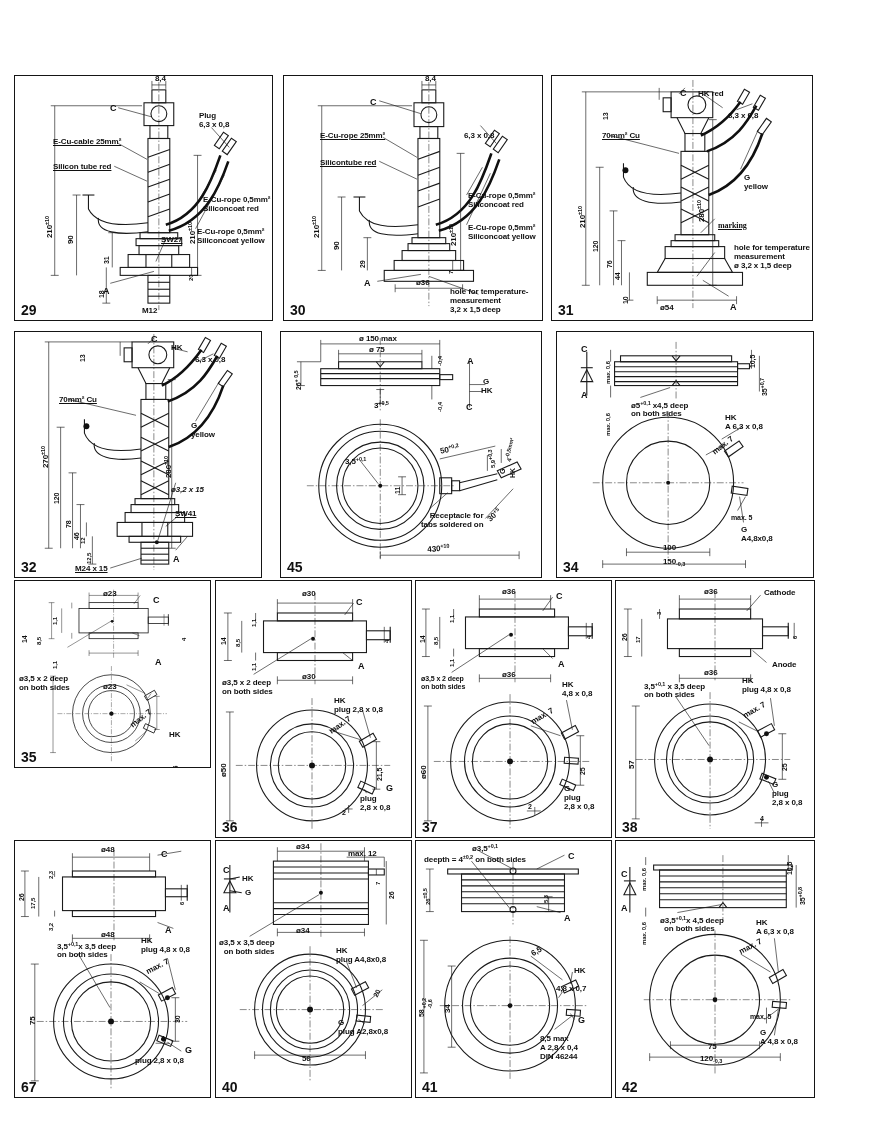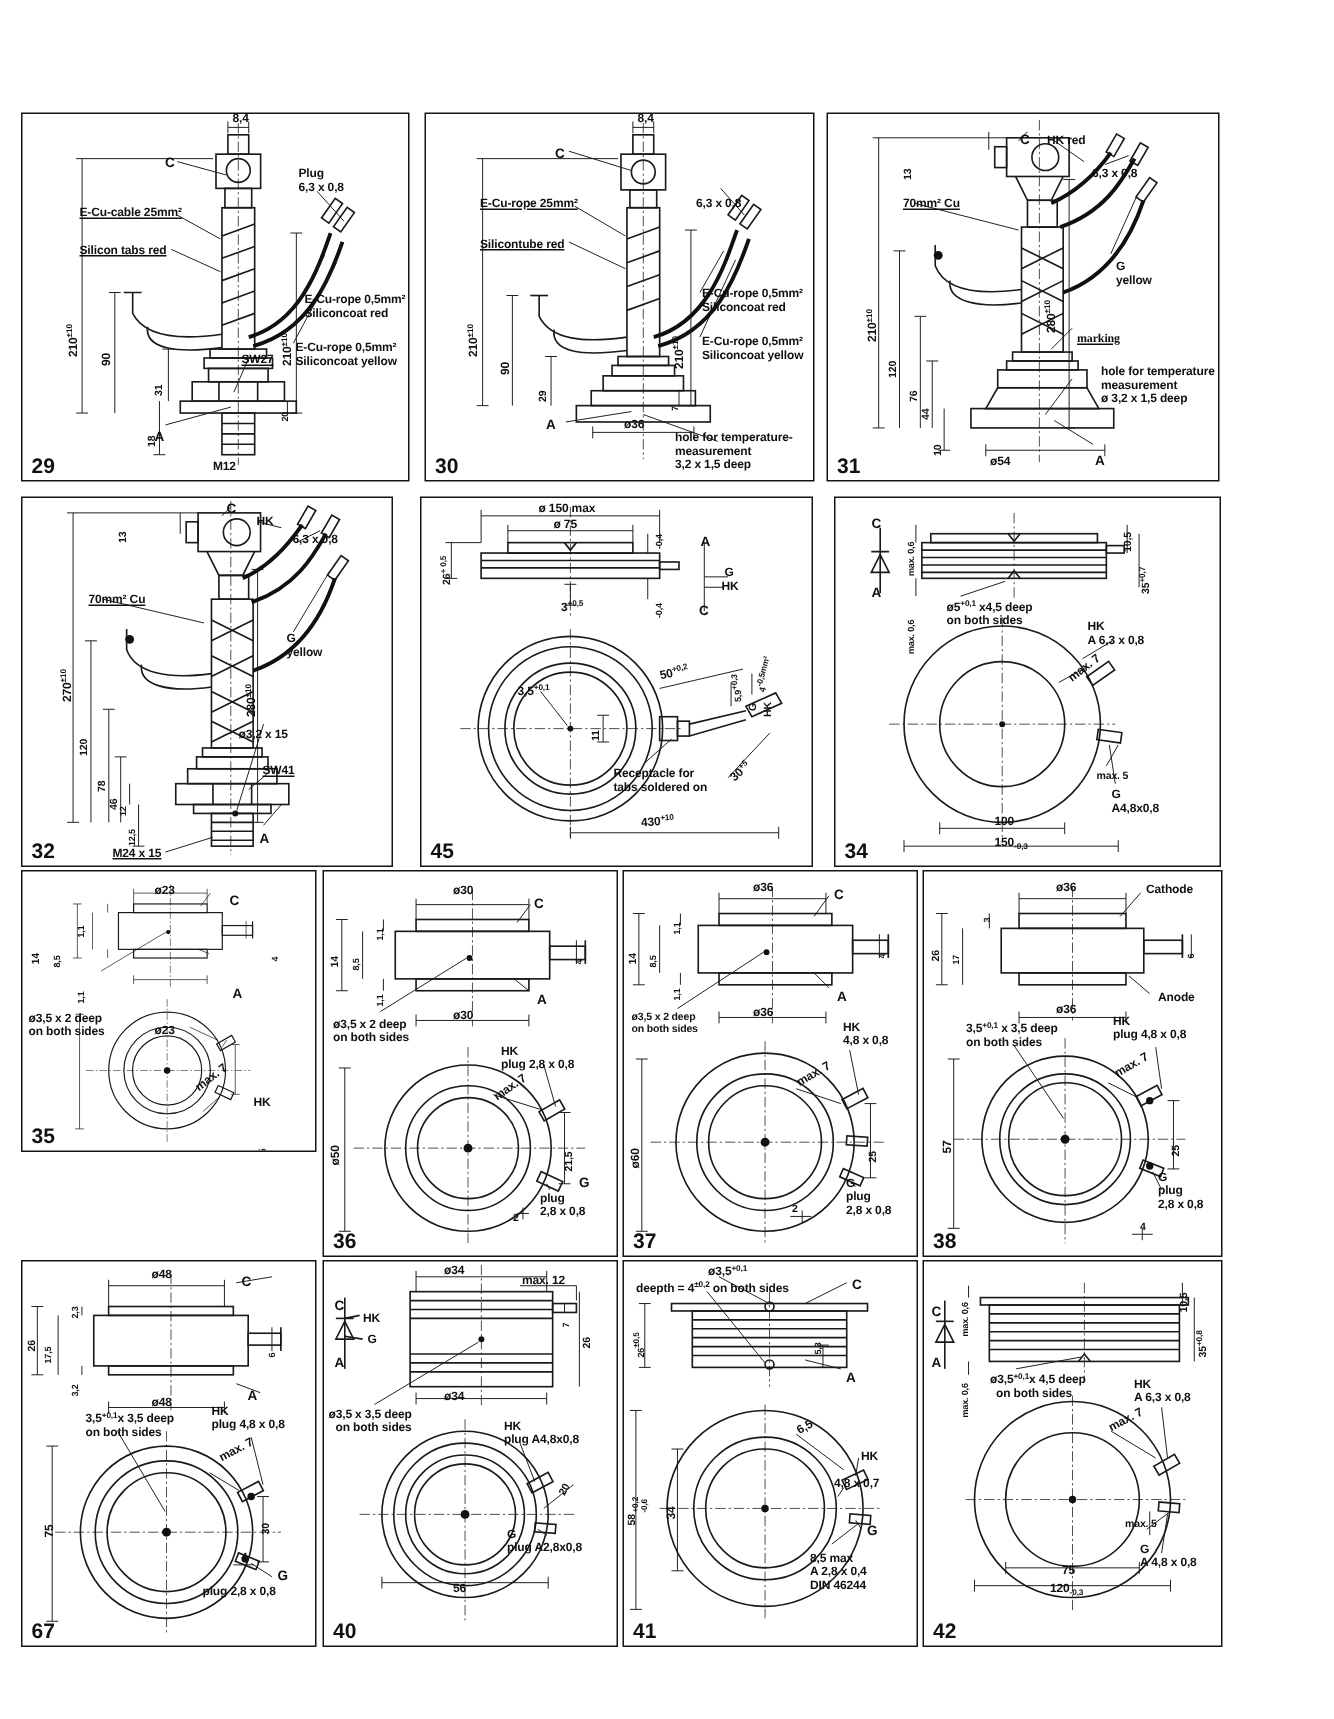--- a/index.html
+++ b/index.html
@@ -86,21 +86,21 @@
           <line x1="182" y1="154" x2="211" y2="100"></line>
         <line x1="152" y1="164" x2="142" y2="187"></line>
           <line x1="96" y1="209" x2="140" y2="197"></line>
       </g>
     </svg>
     <div class="labels">
         <span class="lbl" style="left: 140px; top: -1px;">8,4</span>
         <span class="lbl" style="left: 95px; top: 27px; font-size: 9px;">C</span>
         <span class="lbl" style="left: 184px; top: 36px;">Plug<br>6,3 x 0,8</span>
         <span class="lbl" style="left: 38px; top: 62px; text-decoration: underline;">E-Cu-cable 25mm²</span>
-        <span class="lbl" style="left: 38px; top: 87px; text-decoration: underline;">Silicon tabs red</span>
+        <span class="lbl" style="left: 38px; top: 87px; text-decoration: underline;">Silicon tube red</span>
         <span class="lbl" style="left: 29px; top: 162px; transform: rotate(-90deg);">210<sup>±10</sup></span>
         <span class="lbl" style="left: 52px; top: 168px; transform: rotate(-90deg);">90</span>
         <span class="lbl" style="left: 172px; top: 168px; transform: rotate(-90deg);">210<sup>±10</sup></span>
         <span class="lbl" style="left: 188px; top: 120px;">E-Cu-rope 0,5mm²<br>Siliconcoat red</span>
         <span class="lbl" style="left: 182px; top: 152px;">E-Cu-rope 0,5mm²<br>Siliconcoat yellow</span>
         <span class="lbl" style="left: 146px; top: 160px; text-decoration: underline;">SW27</span>
         <span class="lbl" style="left: 88px; top: 188px; transform: rotate(-90deg); font-size: 7px;">31</span>
         <span class="lbl" style="left: 83px; top: 222px; transform: rotate(-90deg); font-size: 7px;">18</span>
         <span class="lbl" style="left: 173px; top: 205px; transform: rotate(-90deg); font-size: 6px;">20</span>
         <span class="lbl" style="left: 88px; top: 210px; font-size: 9px;">A</span>
@@ -351,21 +351,21 @@
         <span class="lbl" style="left: 180px; top: 24px;">6,3 x 0,8</span>
         <span class="lbl" style="left: 44px; top: 64px; text-decoration: underline;">70mm² Cu</span>
         <span class="lbl" style="left: 25px; top: 136px; transform: rotate(-90deg);">270<sup>±10</sup></span>
         <span class="lbl" style="left: 148px; top: 146px; transform: rotate(-90deg);">280<sup>±10</sup></span>
         <span class="lbl" style="left: 176px; top: 90px;">G<br>yellow</span>
         <span class="lbl" style="left: 38px; top: 172px; transform: rotate(-90deg); font-size: 7px;">120</span>
         <span class="lbl" style="left: 50px; top: 196px; transform: rotate(-90deg); font-size: 7px;">78</span>
         <span class="lbl" style="left: 58px; top: 208px; transform: rotate(-90deg); font-size: 7px;">46</span>
         <span class="lbl" style="left: 65px; top: 212px; transform: rotate(-90deg); font-size: 6px;">12</span>
         <span class="lbl" style="left: 71px; top: 232px; transform: rotate(-90deg); font-size: 6px;">12,5</span>
-        <span class="lbl" style="left: 144px; top: 154px;">ø3,2 x 15</span>
+        <span class="lbl" style="left: 156px; top: 154px; font-style: italic;">ø3,2 x 15</span>
         <span class="lbl" style="left: 160px; top: 178px; text-decoration: underline;">SW41</span>
         <span class="lbl" style="left: 158px; top: 222px; font-size: 9px;">A</span>
         <span class="lbl" style="left: 60px; top: 233px; text-decoration: underline;">M24 x 15</span>
       </div>
     <div class="pnum">32</div>
   </section>
 
   <section class="panel" style="left:280px;top:331px;width:262px;height:247px">
     <svg viewBox="0 0 262 247">
       <g class="cl">
@@ -436,21 +436,21 @@
         <span class="lbl" style="left: 200px; top: 55px;">HK</span>
         <span class="lbl" style="left: 185px; top: 70px; font-size: 9px;">C</span>
         <span class="lbl" style="left: 64px; top: 124px;">3,5<sup>+0,1</sup></span>
         <span class="lbl" style="left: 113px; top: 162px; transform: rotate(-90deg); font-size: 7px;">11</span>
         <span class="lbl" style="left: 158px; top: 114px; transform: rotate(-12deg);">50<sup>+0,2</sup></span>
         <span class="lbl" style="left: 206px; top: 136px; transform: rotate(-90deg); font-size: 6px;">5,9<sup>+0,3</sup></span>
         <span class="lbl" style="left: 222px; top: 128px; transform: rotate(-75deg); font-size: 6px;">4<sup>-0,5mm²</sup></span>
         <span class="lbl" style="left: 218px; top: 142px; transform: rotate(-90deg); font-size: 7px;">G</span>
         <span class="lbl" style="left: 228px; top: 146px; transform: rotate(-90deg); font-size: 7px;">HK</span>
         <span class="lbl" style="left: 204px; top: 184px; transform: rotate(-42deg);">30<sup>+5</sup></span>
-        <span class="lbl" style="left: 128px; top: 180px;">Receptacle for<br>tabs soldered on</span>
+        <span class="lbl" style="left: 140px; top: 180px; text-align: right;">Receptacle for<br>tabs soldered on</span>
         <span class="lbl" style="left: 146px; top: 212px; transform: rotate(-4deg);">430<sup>+10</sup></span>
       </div>
     <div class="pnum">45</div>
   </section>
 
   <section class="panel" style="left:556px;top:331px;width:258px;height:247px">
     <svg viewBox="0 0 258 247">
       <g class="cl">
           <line x1="120" y1="10" x2="120" y2="68"></line>
           <line x1="112" y1="80" x2="112" y2="230"></line>

